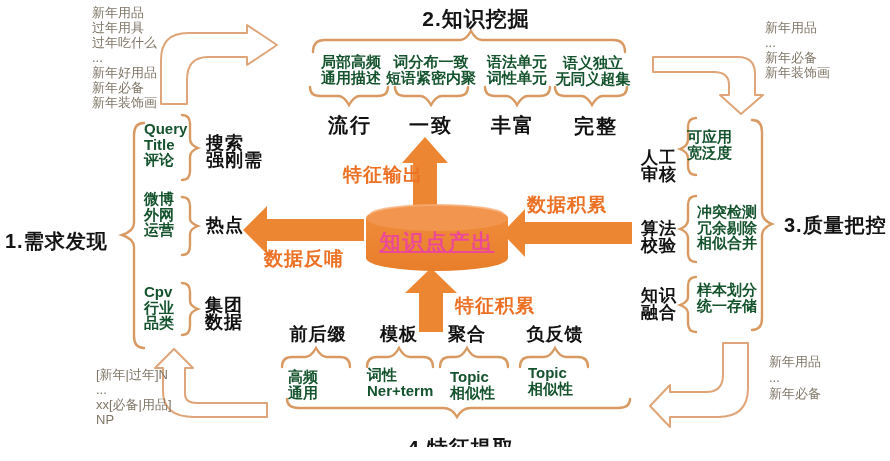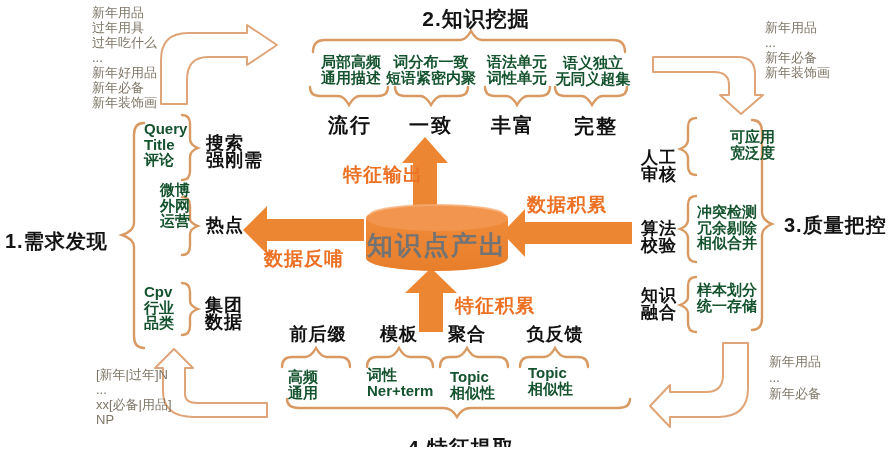--- a/index.html
+++ b/index.html
@@ -11,21 +11,21 @@
   }
   .stage svg.layer { position:absolute; left:0; top:0; }
   .abs { position:absolute; white-space:pre-line; }
   .cx { transform:translateX(-50%); text-align:center; }
   .note { font-size:13px; line-height:15px; color:#7e7566; }
   .sec-title { font-size:20px; font-weight:700; color:#141414; letter-spacing:1px; }
   .src { font-size:15px; font-weight:600; line-height:15.5px; color:#14532d; }
   .kw { font-size:18px; font-weight:700; line-height:17px; color:#111; letter-spacing:1px; }
   .kw-big { font-size:20px; font-weight:700; color:#111; letter-spacing:2px; }
   .olabel { font-size:19px; font-weight:700; color:#ec7124; letter-spacing:1px; }
-  .cyl-label { font-size:26px; font-weight:700; color:#737373; letter-spacing:2px; }
+  .cyl-label { font-size:21px; font-weight:700; color:#ec4899; letter-spacing:2px;text-decoration:underline; }
 </style>
 </head>
 <body>
 
 <div class="stage">
 
   <svg class="layer" width="890" height="461" viewBox="0 0 890 461">
     <defs>
       <linearGradient id="cylgrad" x1="0" y1="0" x2="0" y2="1">
         <stop offset="0" stop-color="#EF8B3B"></stop>
@@ -94,21 +94,21 @@
   <div class="abs sec-title" style="left:5px; top:228px;">1.需求发现</div>
   <div class="abs sec-title cx" style="left:476px; top:5px; font-size:21px;">2.知识挖掘</div>
   <div class="abs sec-title" style="left:784px; top:212px;">3.质量把控</div>
   <div class="abs sec-title cx" style="left:461px; top:434px; font-size:21px;">4.特征提取</div>
 
   <div class="abs src" style="left:144px; top:121px;">Query
 Title
 评论</div>
   <div class="abs kw" style="left:206px; top:135px;">搜索
 强刚需</div>
-  <div class="abs src" style="left:144px; top:182px;margin-left:16px;">微博
+  <div class="abs src" style="left:144px; top:191px;">微博
 外网
 运营</div>
   <div class="abs kw" style="left:206px; top:217px;">热点</div>
   <div class="abs src" style="left:144px; top:284px;">Cpv
 行业
 品类</div>
   <div class="abs kw" style="left:205px; top:297px;">集团
 数据</div>
 
   <div class="abs src cx" style="left:351px; top:54px;">局部高频
@@ -119,21 +119,21 @@
 词性单元</div>
   <div class="abs src cx" style="left:593px; top:55px;">语义独立
 无同义超集</div>
   <div class="abs kw-big cx" style="left:350px; top:112px;">流行</div>
   <div class="abs kw-big cx" style="left:431px; top:112px;">一致</div>
   <div class="abs kw-big cx" style="left:513px; top:112px;">丰富</div>
   <div class="abs kw-big cx" style="left:596px; top:113px;">完整</div>
 
   <div class="abs kw" style="left:641px; top:149px; font-size:17px;">人工
 审核</div>
-  <div class="abs src" style="left:730px; top:129px;">可应用
+  <div class="abs src" style="left:687px; top:129px;">可应用
 宽泛度</div>
   <div class="abs kw" style="left:641px; top:220px; font-size:17px;">算法
 校验</div>
   <div class="abs src" style="left:697px; top:204px;">冲突检测
 冗余剔除
 相似合并</div>
   <div class="abs kw" style="left:641px; top:287px; font-size:17px;">知识
 融合</div>
   <div class="abs src" style="left:697px; top:282px;">样本划分
 统一存储</div>

